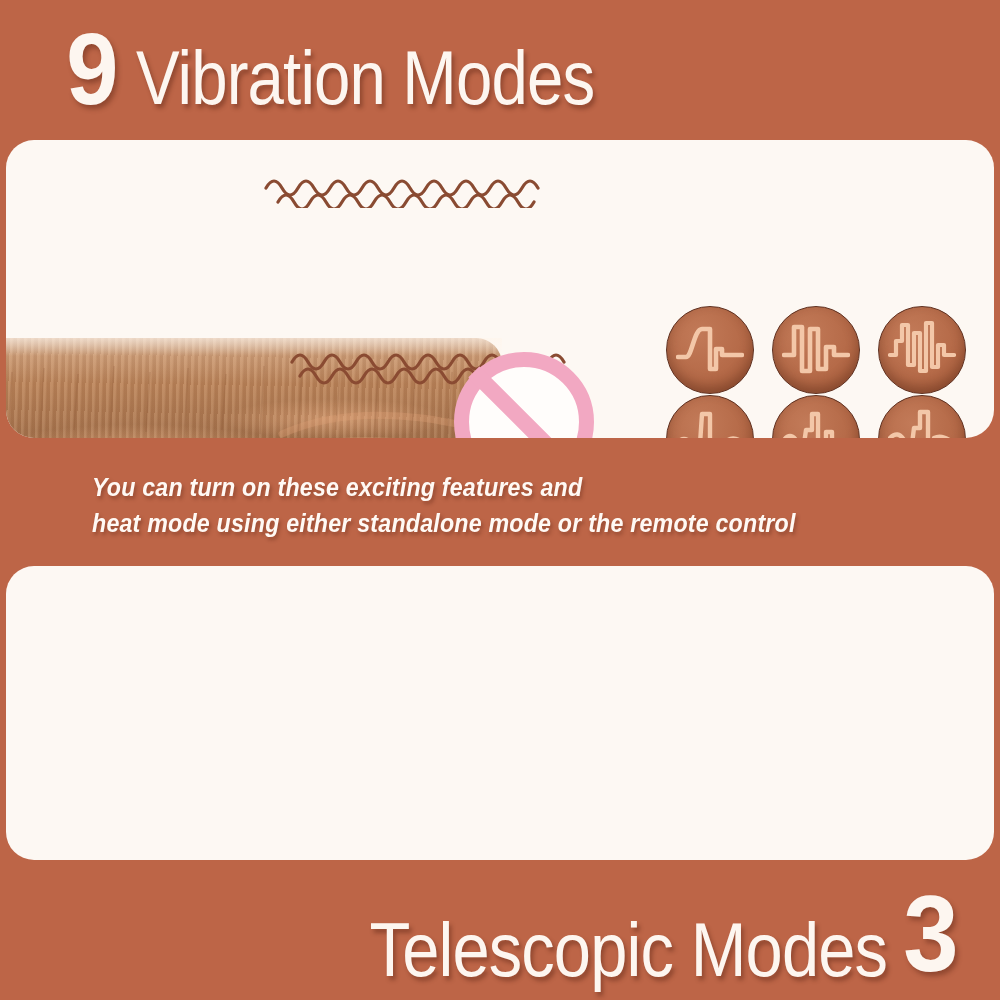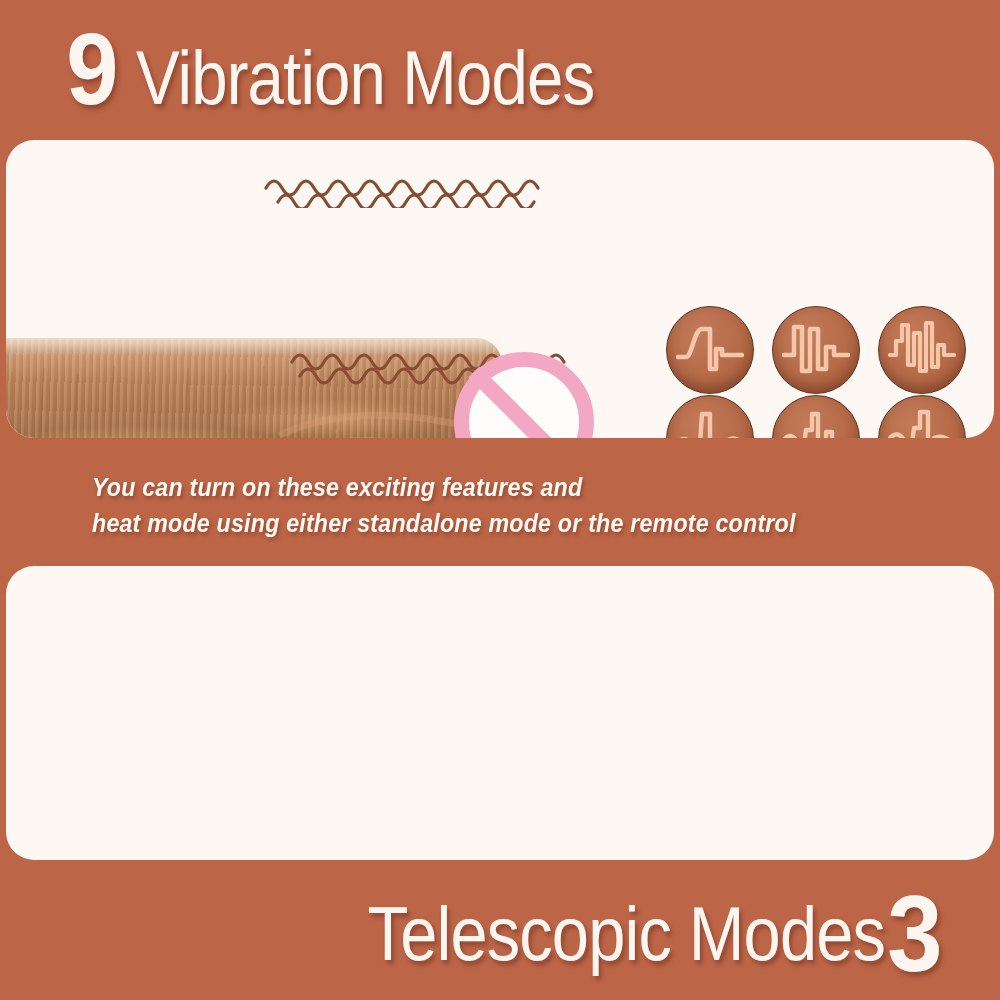--- a/index.html
+++ b/index.html
@@ -37,22 +37,22 @@
     line-height:1; transform:scaleX(.92);
     display:inline-block;
   }
   #top-heading .words {
     font-size:76px; line-height:1;
     transform:scaleX(.86);
     display:inline-block; transform-origin:left bottom;
   }
 
   #bottom-heading {
-    right:56px; bottom:12px;
-    display:flex; align-items:center; 
+    right:40px; bottom:12px;
+    display:flex; align-items:flex-end; gap:14px;
   }
   #bottom-heading .words {
     font-size:76px; line-height:1;
     transform:scaleX(.88);
     display:inline-block; transform-origin:right bottom;
   }
   #bottom-heading .num {
     font-size:108px; font-weight:700;
     line-height:1; transform:scaleX(.92);
     display:inline-block;

